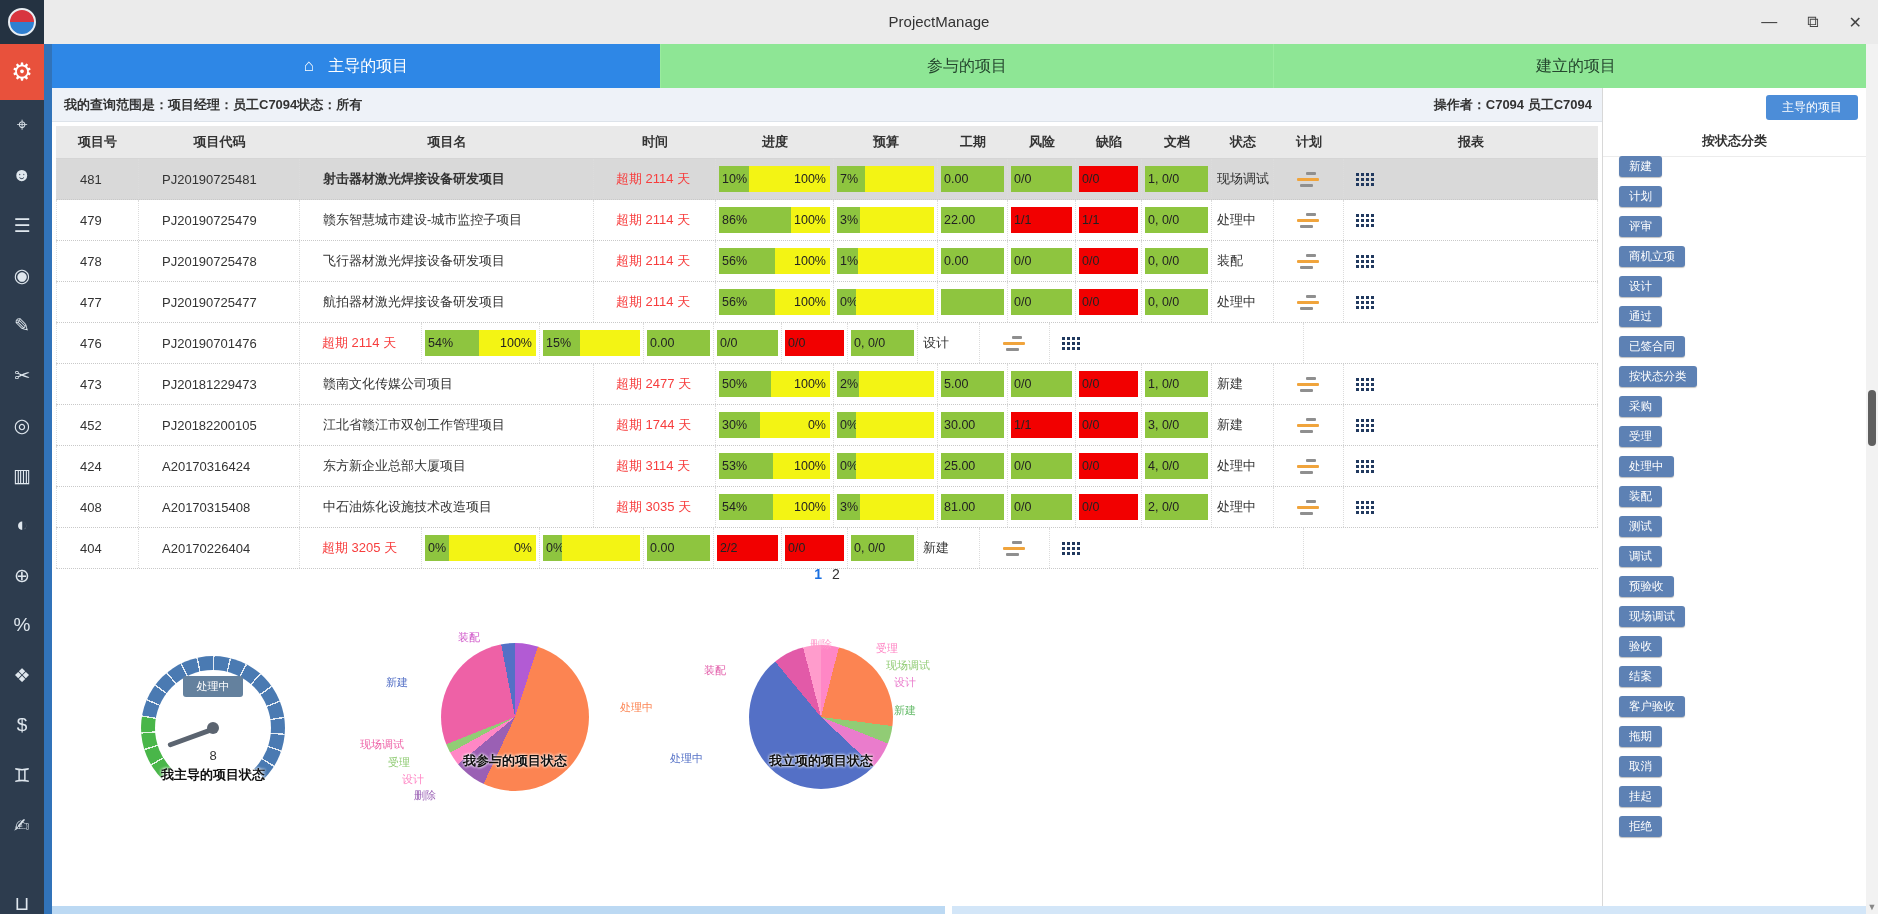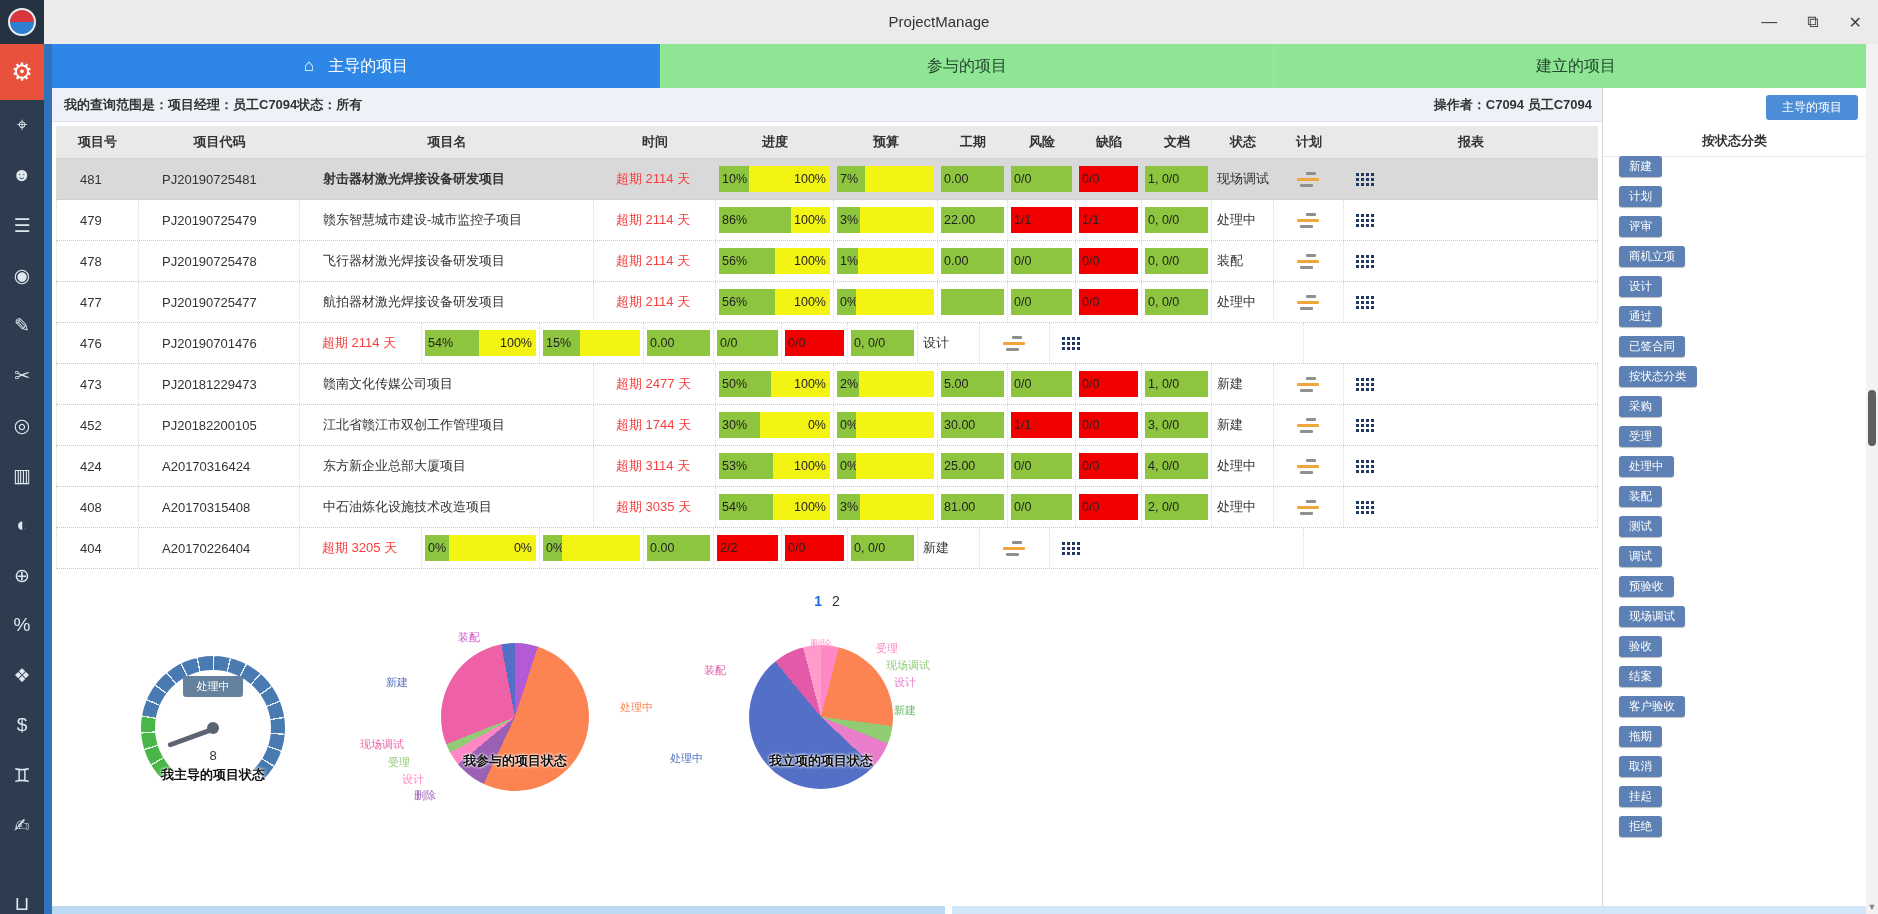--- a/index.html
+++ b/index.html
@@ -55,21 +55,21 @@
   .bar.solid.r{background:#f20000;}
   .plan-icon{width:26px;display:flex;flex-direction:column;gap:3px;cursor:pointer;}
   .plan-icon i{display:block;height:3px;border-radius:1px;}
   .plan-icon .l1{width:10px;margin-left:10px;background:#8f8f8f;}
   .plan-icon .l2{width:22px;margin-left:1px;background:#f0a43c;}
   .plan-icon .l3{width:13px;margin-left:4px;background:#8f8f8f;}
   .grid-icon{margin-left:12px;display:grid;grid-template-columns:repeat(4,3px);grid-auto-rows:3px;gap:2px;cursor:pointer;}
   .grid-icon b{background:#21395f;}
 
   
-  .pager{position:absolute;left:56px;top:566px;width:1542px;text-align:center;font-size:14px;color:#333;margin-top:27px;}
+  .pager{position:absolute;left:56px;top:566px;width:1542px;text-align:center;font-size:14px;color:#333;}
   .pager span{margin:0 5px;cursor:pointer;}
   .pager span.active{color:#1a6fe0;font-weight:bold;}
 
   
   .bottom{position:absolute;left:52px;top:592px;width:1550px;height:314px;background:#fff;border-top:1px solid #e2e2e2;box-sizing:border-box;}
   .btabs{position:absolute;left:4px;top:5px;display:flex;}
   .btab{font-size:12px;color:#333;background:#f3f3f3;border:1px solid #d5d5d5;padding:6px 11px;cursor:pointer;}
   .btab.active{background:#fff;border-top:2px solid #2a7ae2;border-bottom:1px solid #fff;padding-top:5px;}
 
   

